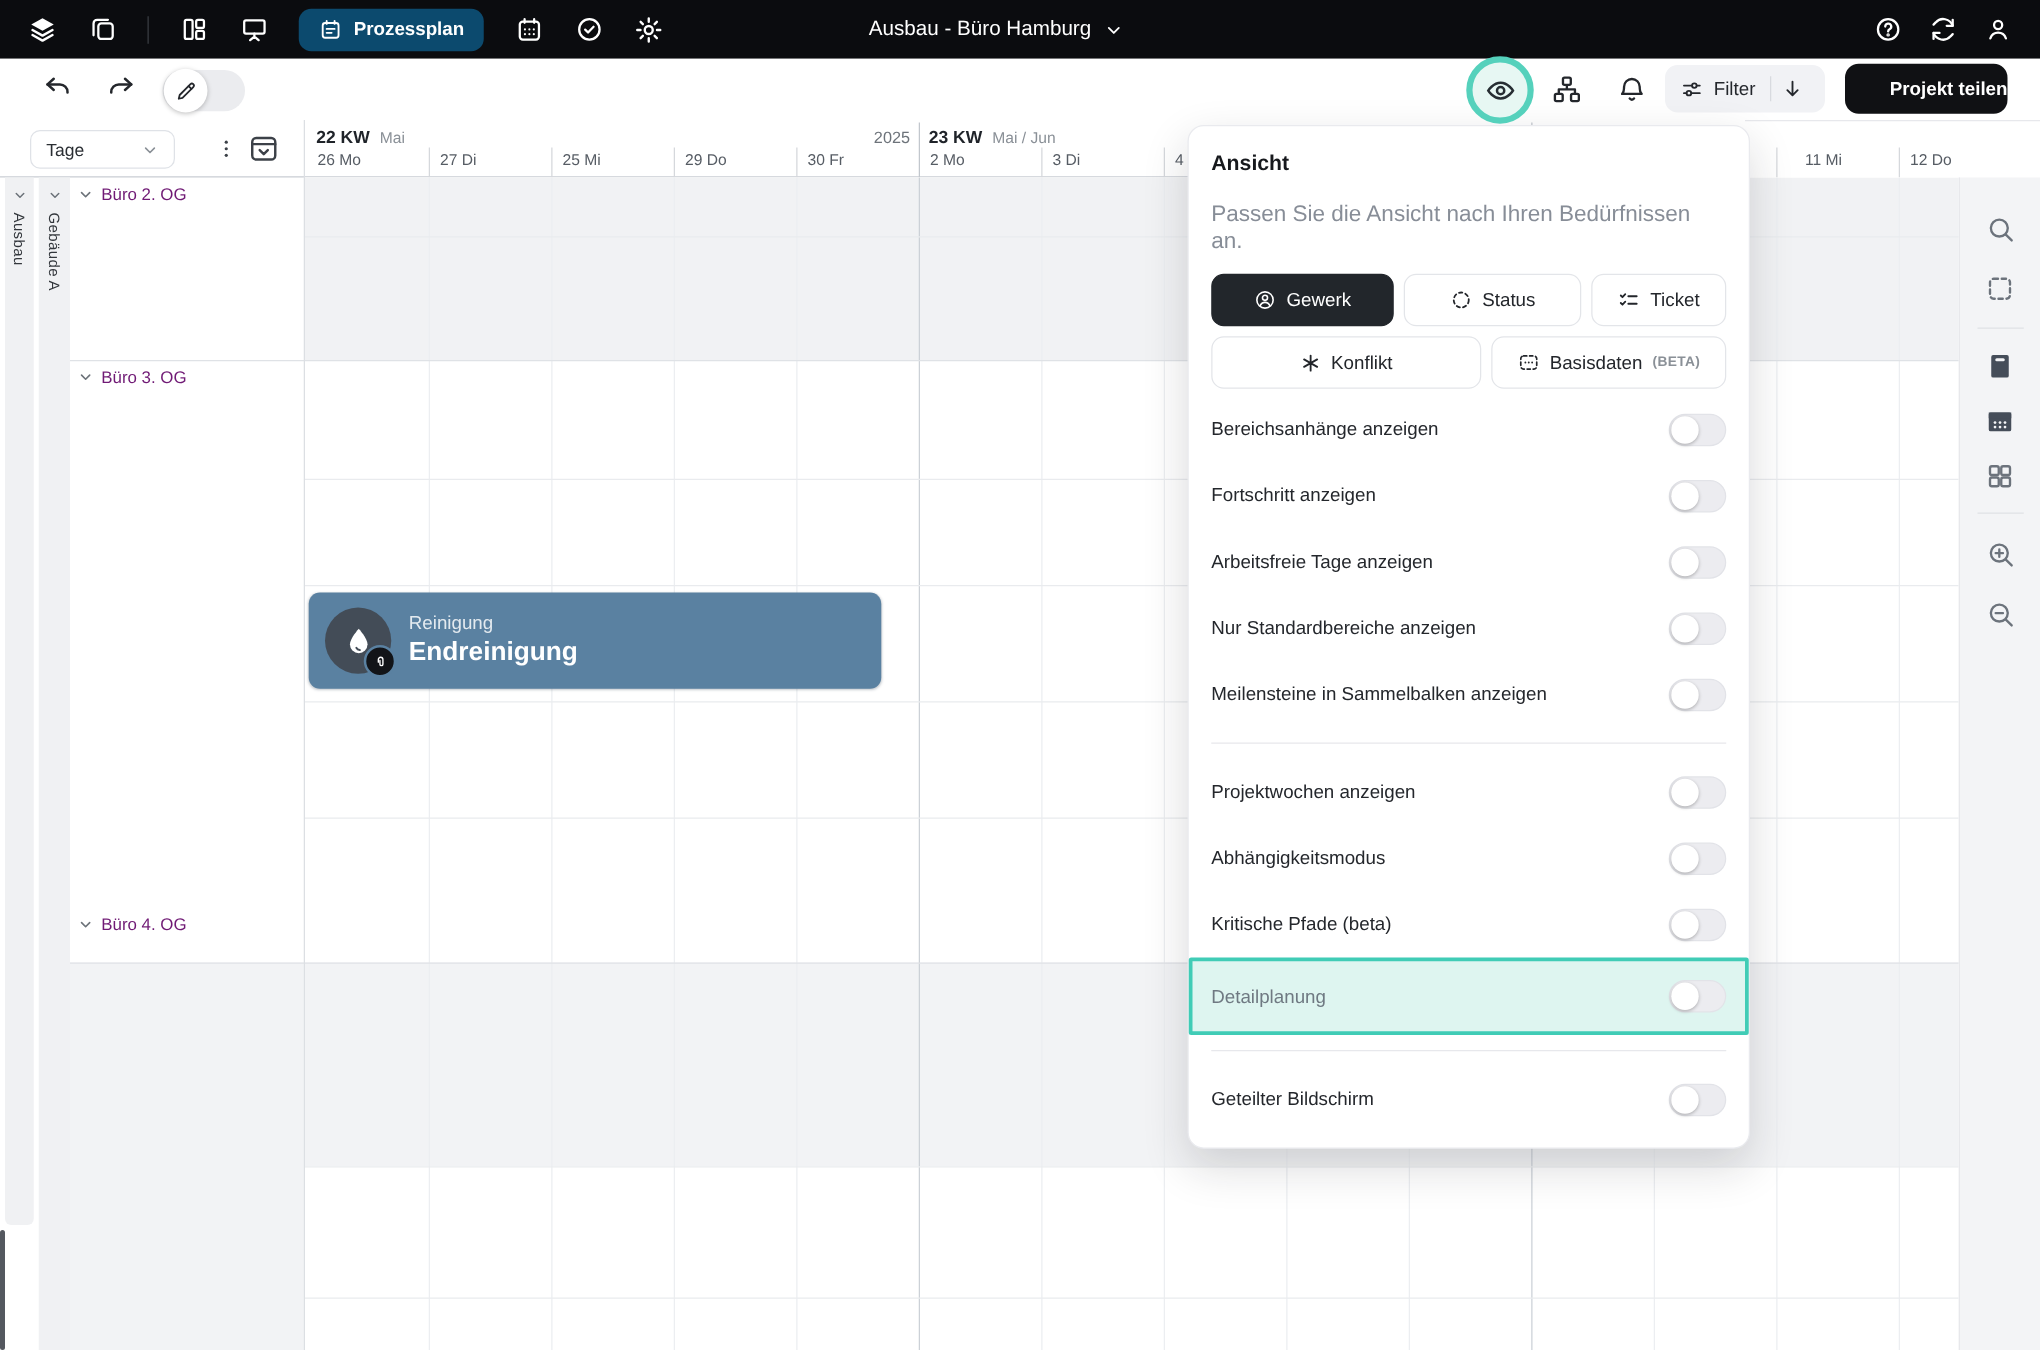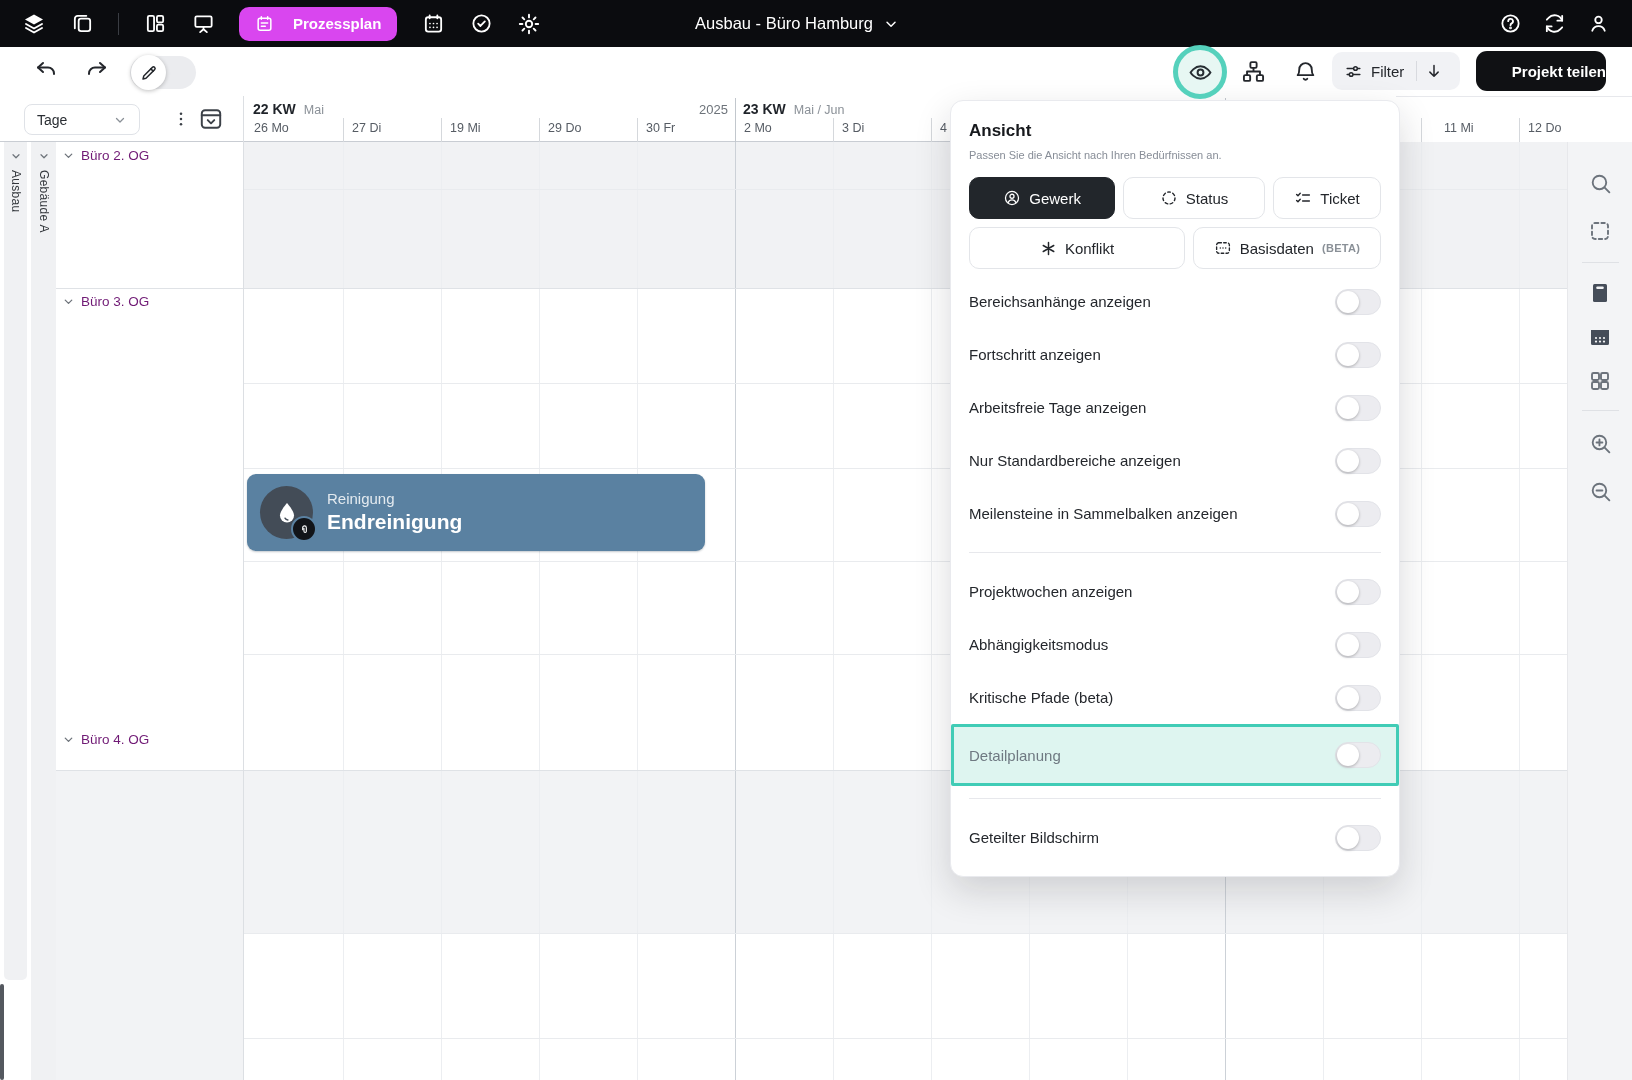--- a/index.html
+++ b/index.html
@@ -5,21 +5,21 @@
   html,body{margin:0;padding:0;background:#ffffff;}
   .stage{position:relative;width:1632px;height:1080px;overflow:hidden;
          font-family:"Liberation Sans",sans-serif;background:#fff;}
 
   
   .topbar{position:absolute;left:0;top:0;width:1632px;height:47px;background:#0b0c0f;
           display:flex;align-items:center;}
   .tb-left{display:flex;align-items:center;gap:24px;padding-left:22px;}
   .tb-ic{width:24px;height:24px;color:#fff;display:flex;align-items:center;justify-content:center;cursor:pointer;}
   .tb-div{width:1px;height:22px;background:#3a3d43;}
-  .app-btn{display:flex;align-items:center;gap:19px;background:#d946ef;color:#fff;border-radius:10px;
+  .app-btn{display:flex;align-items:center;gap:9px;background:#0c4a6e;color:#fff;border-radius:10px;
            height:34px;padding:0 16px;font-size:15px;font-weight:600;cursor:pointer;}
   .tb-title{position:absolute;left:797px;top:0;height:47px;transform:translateX(-50%);
             display:flex;align-items:center;gap:10px;color:#fff;font-size:16.5px;font-weight:500;cursor:pointer;}
   .tb-right{position:absolute;right:22px;top:0;height:47px;display:flex;align-items:center;gap:20px;}
 
   
   .toolbar{position:absolute;left:0;top:47px;width:1632px;height:49px;background:#fff;border-bottom:1px solid #e7e8ec;}
   .tl-ic{position:absolute;width:26px;height:26px;color:#24272c;display:flex;align-items:center;justify-content:center;cursor:pointer;}
   .pencil-pill{position:absolute;left:130px;top:56px;width:66px;height:33px;border-radius:17px;background:#ebecef;cursor:pointer;}
   .pencil-knob{position:absolute;left:1px;top:-1px;width:35px;height:35px;border-radius:50%;background:#fff;
@@ -82,21 +82,21 @@
   
   .rsidebar{position:absolute;left:1567px;top:142px;width:65px;height:938px;background:#f3f4f6;border-left:1px solid #e7e8eb;box-sizing:border-box;}
   .rs-ic{position:absolute;left:50%;transform:translateX(-50%);width:26px;height:26px;color:#6c737c;display:flex;align-items:center;justify-content:center;cursor:pointer;}
   .rs-ic.dark{color:#454d59;}
   .rs-div{position:absolute;left:14px;width:37px;height:1px;background:#dfe1e5;}
 
   
   .panel{position:absolute;left:950px;top:100px;width:450px;background:#fff;border:1px solid #e9eaee;border-radius:13px;
          box-shadow:0 14px 36px rgba(22,26,32,.16);z-index:50;padding:20px 18px 12px 18px;box-sizing:border-box;}
   .panel-title{font-size:17px;font-weight:700;color:#17191d;}
-  .panel-sub{margin-top:8px;font-size:11px;color:#878d97;}
+  .panel-sub{margin-top:20px;font-size:18px;color:#878d97;}
   .chip-row{display:flex;gap:8px;margin-top:16px;}
   .chip-row+.chip-row{margin-top:8px;}
   .chip{height:42px;border:1px solid #e3e5e9;border-radius:10px;background:#fff;color:#23262b;
         display:flex;align-items:center;justify-content:center;gap:8px;font-size:15px;font-weight:500;cursor:pointer;box-sizing:border-box;}
   .chip.active{background:#22262b;border-color:#22262b;color:#fff;}
   .chip .beta{font-size:11px;color:#8a9097;font-weight:600;letter-spacing:.3px;}
   .tgl-list{margin-top:6px;}
   .tgl-row{height:53px;display:flex;align-items:center;justify-content:space-between;}
   .tgl-row .lbl{font-size:15px;font-weight:500;color:#24272c;}
   .tgl-row.hl{height:62px;margin:0 -18px;padding:0 15px;background:#def5f0;border:3px solid #40ccb6;border-radius:2px;box-sizing:border-box;}
@@ -286,21 +286,21 @@
       </svg>
     </span>
     <span class="year-label">2025</span>
     <div id="week-labels">
         <div class="week-label" style="left: 253px;"><b>22 KW</b><span class="sub">Mai</span></div>
         <div class="week-label" style="left: 743px;"><b>23 KW</b><span class="sub">Mai / Jun</span></div>
       </div>
     <div id="day-labels">
         <div class="day-label" style="left: 254px;">26 Mo</div>
         <div class="day-label" style="left: 352px;">27 Di</div>
-        <div class="day-label" style="left: 450px;">19 Mi</div>
+        <div class="day-label" style="left: 450px;">25 Mi</div>
         <div class="day-label" style="left: 548px;">29 Do</div>
         <div class="day-label" style="left: 646px;">30 Fr</div>
         <div class="day-label" style="left: 744px;">2 Mo</div>
         <div class="day-label" style="left: 842px;">3 Di</div>
         <div class="day-label" style="left: 940px;">4 Mi</div>
         <div class="day-label" style="left: 1444px;">11 Mi</div>
         <div class="day-label" style="left: 1528px;">12 Do</div>
       </div>
   </div>
   <div id="ticks">

